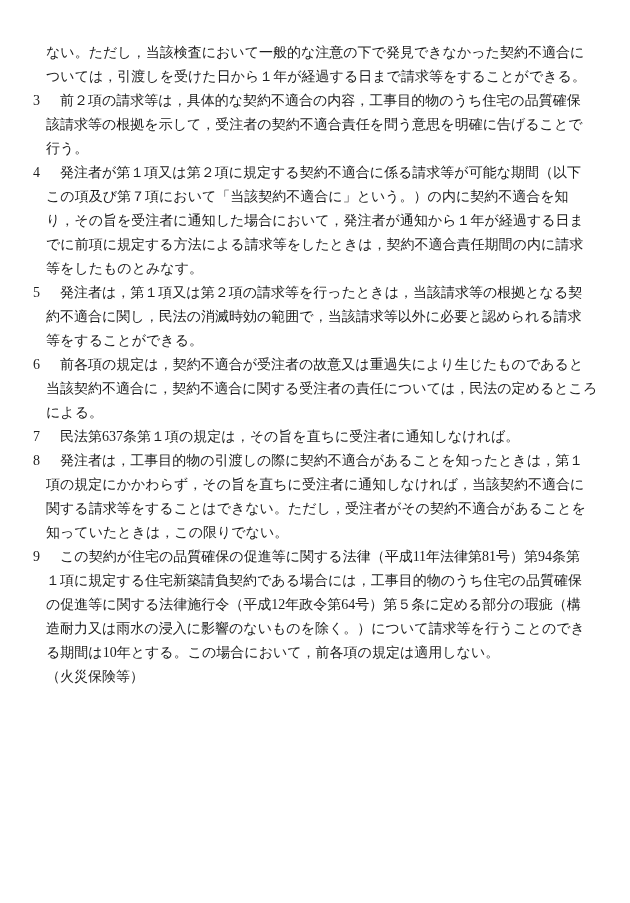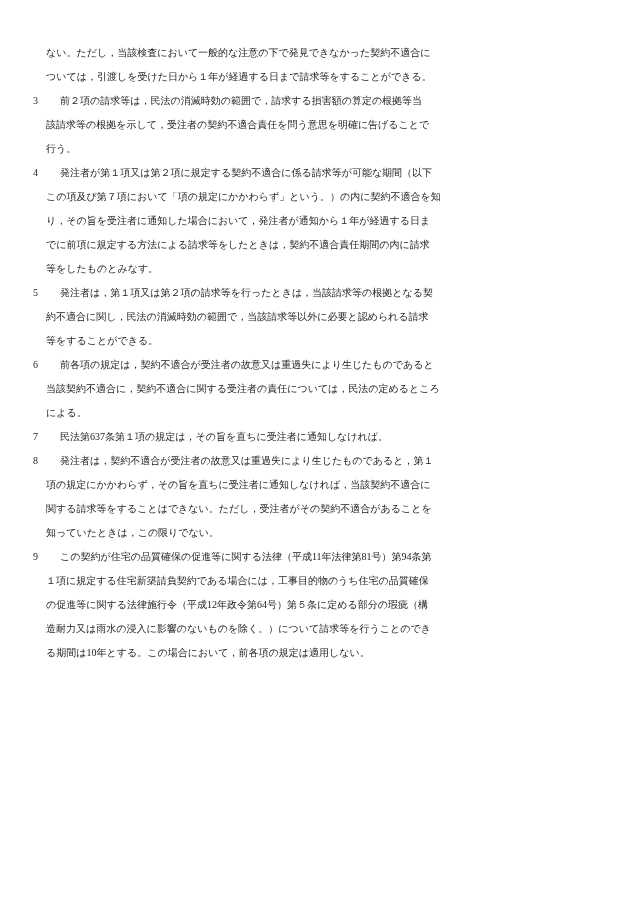--- a/index.html
+++ b/index.html
@@ -9,21 +9,21 @@
   }
   .page {
     position: relative;
     width: 630px;
     height: 903px;
     background: #ffffff;
     box-sizing: border-box;
     padding: 41px 20px 0 33px;
     overflow: hidden;
     font-family: "Liberation Serif", "DejaVu Serif", serif;
-    font-size: 10px;
+    font-size: 14px;
     line-height: 24px;
     color: #1c1c1c;
   }
   .doc-body {
     width: 577px;
   }
   
   .continuation {
     padding-left: 13px;
     white-space: pre-line;
@@ -53,29 +53,29 @@
 <body>
 
 <div class="page">
   <div class="doc-body">
 
     <div class="continuation">ない。ただし，当該検査において一般的な注意の下で発見できなかった契約不適合に
 ついては，引渡しを受けた日から１年が経過する日まで請求等をすることができる。</div>
 
     <div class="clause">
       <span class="clause-num">3</span>
-      <div class="clause-text">前２項の請求等は，民法の消滅時効の範囲で，請求する損害額の算定の根拠等当
+      <div class="clause-text">前２項の請求等は，具体的な契約不適合の内容，工事目的物のうち住宅の品質確保
 該請求等の根拠を示して，受注者の契約不適合責任を問う意思を明確に告げることで
 行う。</div>
     </div>
 
     <div class="clause">
       <span class="clause-num">4</span>
       <div class="clause-text">発注者が第１項又は第２項に規定する契約不適合に係る請求等が可能な期間（以下
-この項及び第７項において「項の規定にかかわらず」という。）の内に契約不適合を知
+この項及び第７項において「当該契約不適合に」という。）の内に契約不適合を知
 り，その旨を受注者に通知した場合において，発注者が通知から１年が経過する日ま
 でに前項に規定する方法による請求等をしたときは，契約不適合責任期間の内に請求
 等をしたものとみなす。</div>
     </div>
 
     <div class="clause">
       <span class="clause-num">5</span>
       <div class="clause-text">発注者は，第１項又は第２項の請求等を行ったときは，当該請求等の根拠となる契
 約不適合に関し，民法の消滅時効の範囲で，当該請求等以外に必要と認められる請求
 等をすることができる。</div>
@@ -88,31 +88,32 @@
 による。</div>
     </div>
 
     <div class="clause">
       <span class="clause-num">7</span>
       <div class="clause-text">民法第637条第１項の規定は，その旨を直ちに受注者に通知しなければ。</div>
     </div>
 
     <div class="clause">
       <span class="clause-num">8</span>
-      <div class="clause-text">発注者は，契約不適合が受注者の故意又は重過失により生じたものであると，第１
+      <div class="clause-text">発注者は，工事目的物の引渡しの際に契約不適合があることを知ったときは，第１
 項の規定にかかわらず，その旨を直ちに受注者に通知しなければ，当該契約不適合に
 関する請求等をすることはできない。ただし，受注者がその契約不適合があることを
 知っていたときは，この限りでない。</div>
     </div>
 
     <div class="clause">
       <span class="clause-num">9</span>
       <div class="clause-text">この契約が住宅の品質確保の促進等に関する法律（平成11年法律第81号）第94条第
 １項に規定する住宅新築請負契約である場合には，工事目的物のうち住宅の品質確保
 の促進等に関する法律施行令（平成12年政令第64号）第５条に定める部分の瑕疵（構
 造耐力又は雨水の浸入に影響のないものを除く。）について請求等を行うことのでき
 る期間は10年とする。この場合において，前各項の規定は適用しない。</div>
     </div>
 
 
+    <div class="section-heading">（火災保険等）</div>
 
   </div>
 </div>
 
 </body></html>

